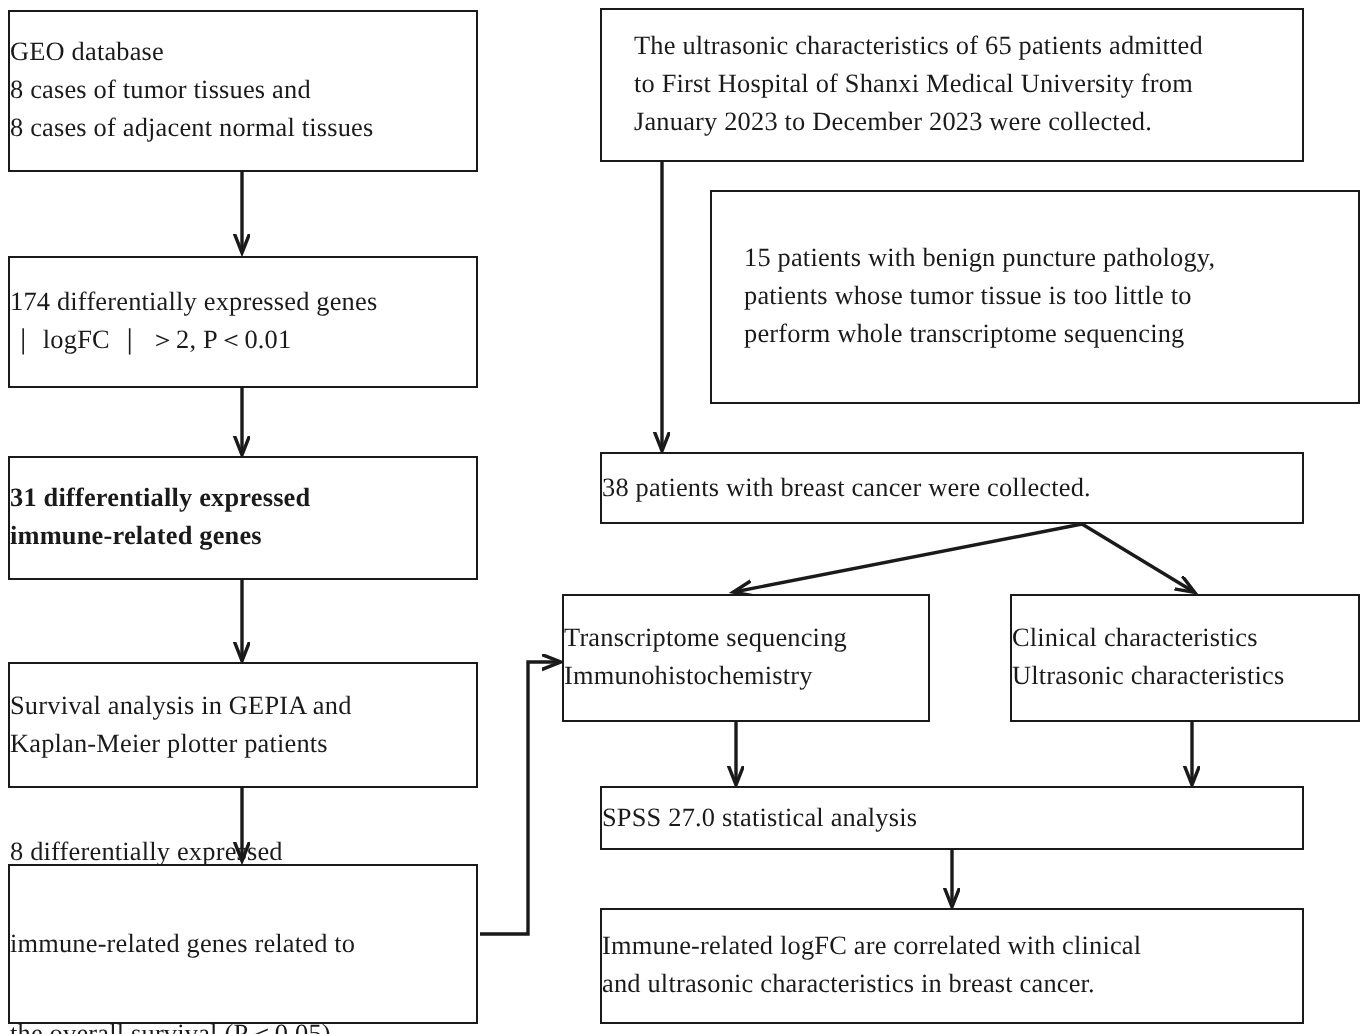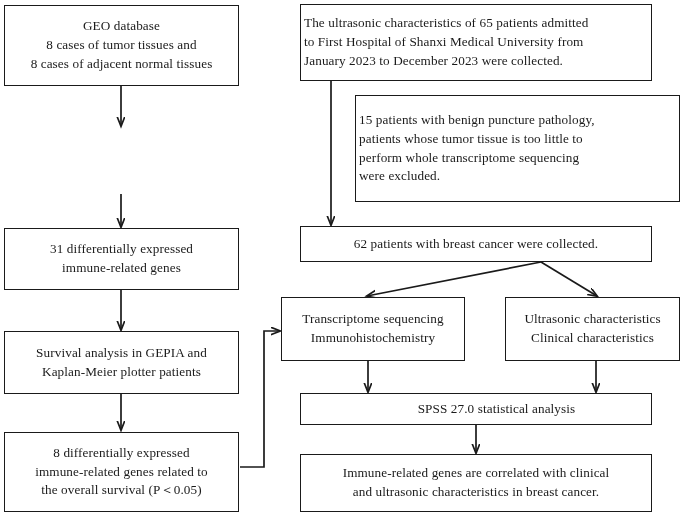--- a/index.html
+++ b/index.html
@@ -22,22 +22,22 @@
     border: 1.6px solid #1a1a1a;
     background: #ffffff;
     display: flex;
     flex-direction: column;
     justify-content: center;
     font-size: 13.2px;
     line-height: 1.42;
     letter-spacing: 0.1px;
   }
   .box .ln { display: block; white-space: nowrap; }
-  .center { text-align: center; }
-  .left { text-align: left; padding-left: 3px; padding-right: 8px; }
+  .center { }
+  .left { text-align: left; padding-left: 16px; padding-right: 8px; }
   .left .ctr { }
   svg.links {
     position: absolute;
     left: 0;
     top: 0;
     width: 685px;
     height: 517px;
     pointer-events: none;
   }
 </style>
@@ -72,66 +72,69 @@
       <line x1="476" y1="425" x2="476" y2="453" marker-end="url(#arw)"></line>
     </g>
   </svg>
 
   <div class="box center" style="left:4px; top:5px; width:235px; height:81px;">
     <span class="ln">GEO database</span>
     <span class="ln">8 cases of tumor tissues and</span>
     <span class="ln">8 cases of adjacent normal tissues</span>
   </div>
 
+  <div class="box center" style="left:4px; top:128px; width:235px; height:66px;">
+    <span class="ln">174 differentially expressed genes</span>
+    <span class="ln">｜ logFC ｜ ＞2, P＜0.01</span>
+  </div>
 
-  <div class="box center" style="left:4px; top:228px; width:235px; height:62px;">
+  <div class="box center" style="left:4px; top:228px; width:235px; height:62px;font-weight:bold;">
     <span class="ln">31 differentially expressed</span>
     <span class="ln">immune-related genes</span>
   </div>
 
   <div class="box center" style="left:4px; top:331px; width:235px; height:63px;">
     <span class="ln">Survival analysis in GEPIA and</span>
     <span class="ln">Kaplan-Meier plotter patients</span>
   </div>
 
-  <div class="box center" style="left:4px; top:432px; width:235px; height:80px;">
+  <div class="box center" style="left:4px; top:432px; width:235px; height:80px;gap:27px;">
     <span class="ln">8 differentially expressed</span>
     <span class="ln">immune-related genes related to</span>
     <span class="ln">the overall survival (P＜0.05)</span>
   </div>
 
   <div class="box left" style="left:300px; top:4px; width:352px; height:77px;">
     <span class="ln">The ultrasonic characteristics of 65 patients admitted</span>
     <span class="ln">to First Hospital of Shanxi Medical University from</span>
     <span class="ln ctr">January 2023 to December 2023 were collected.</span>
   </div>
 
   <div class="box left" style="left:355px; top:95px; width:325px; height:107px;">
     <span class="ln">15 patients with benign puncture pathology,</span>
     <span class="ln">patients whose tumor tissue is too little to</span>
     <span class="ln">perform whole transcriptome sequencing</span>
-    <span class="ln ctr">were excluded.</span>
   </div>
 
   <div class="box center" style="left:300px; top:226px; width:352px; height:36px;">
-    <span class="ln">62 patients with breast cancer were collected.</span>
+    <span class="ln">38 patients with breast cancer were collected.</span>
   </div>
 
   <div class="box center" style="left:281px; top:297px; width:184px; height:64px;">
     <span class="ln">Transcriptome sequencing</span>
     <span class="ln">Immunohistochemistry</span>
   </div>
 
   <div class="box center" style="left:505px; top:297px; width:175px; height:64px;">
+    <span class="ln">Clinical characteristics</span>
     <span class="ln">Ultrasonic characteristics</span>
-    <span class="ln">Clinical characteristics</span>
   </div>
 
-  <div class="box center" style="left:300px; top:393px; width:352px; height:32px;padding-left:41px;">
+  <div class="box center" style="left:300px; top:393px; width:352px; height:32px;">
     <span class="ln">SPSS 27.0 statistical analysis</span>
   </div>
 
   <div class="box center" style="left:300px; top:454px; width:352px; height:58px;">
-    <span class="ln">Immune-related genes are correlated with clinical</span>
+    <span class="ln">Immune-related logFC are correlated with clinical</span>
     <span class="ln">and ultrasonic characteristics in breast cancer.</span>
   </div>
 
 </div>
 
 </body></html>

